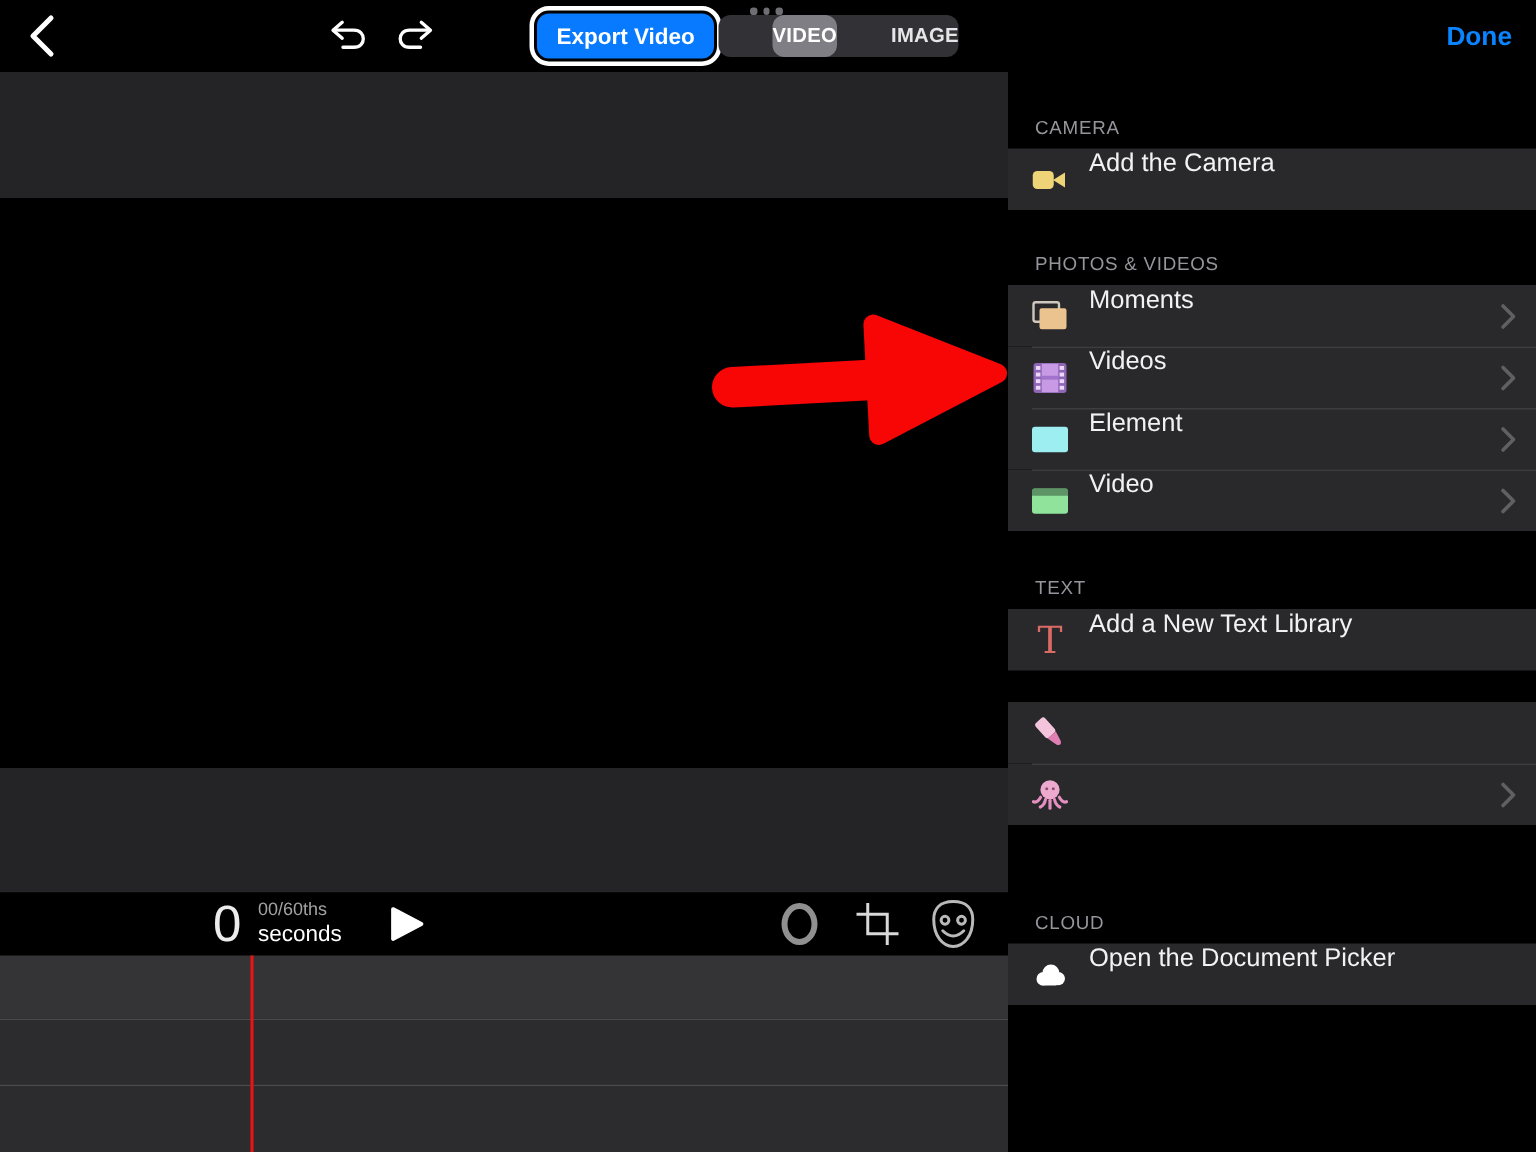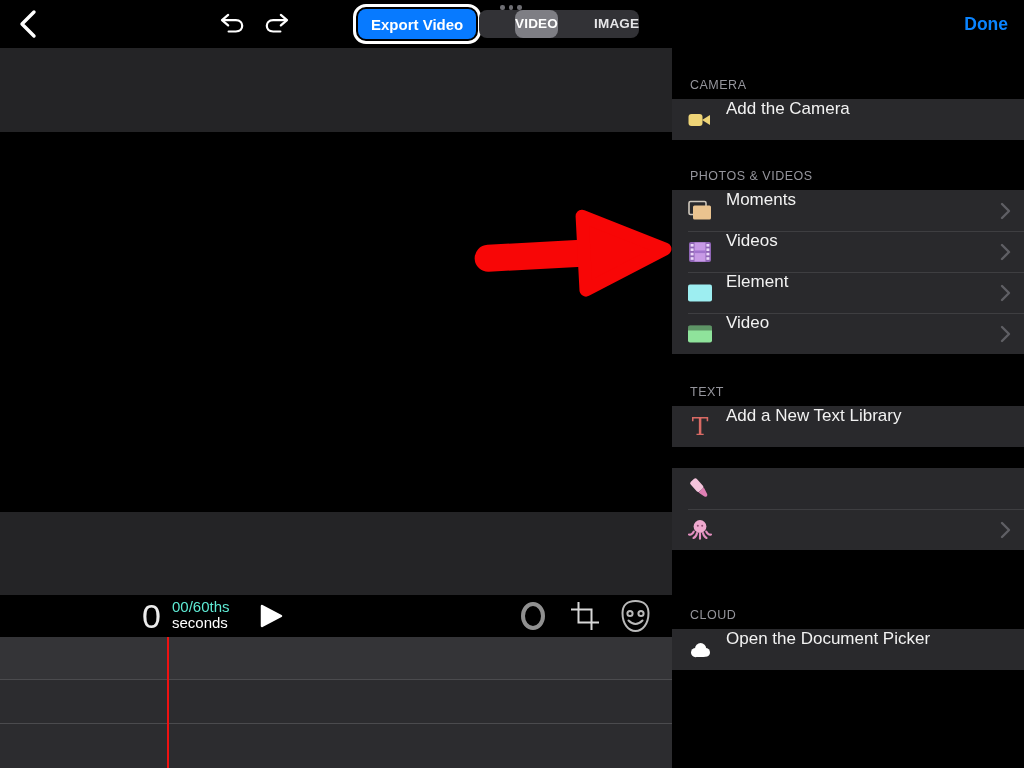--- a/index.html
+++ b/index.html
@@ -27,21 +27,21 @@
   .seg-dots { position:absolute; top:-5px; left:21px; display:flex; gap:4px; }
   .seg-dots i { width:4.5px; height:4.5px; border-radius:50%; background:#6e6e73; }
 
   .strip-top { position:absolute; left:0; top:48px; width:672px; height:84px; background:#242426; }
   .canvas    { position:absolute; left:0; top:132px; width:672px; height:380px; background:#000; }
   .strip-bot { position:absolute; left:0; top:512px; width:672px; height:83px; background:#242426; }
   .annotation-arrow { position:absolute; left:468px; top:192px; z-index:6; }
 
   .controlbar { position:absolute; left:0; top:595px; width:672px; height:42px; background:#000; }
   .frame-counter { position:absolute; left:142px; top:0px; font-size:34px; font-weight:300; color:#ececec; line-height:42px; }
-  .unit1 { position:absolute; left:172px; top:4px;  font-size:15px; color:#5eead4; line-height:15px; }
+  .unit1 { position:absolute; left:172px; top:4px;  font-size:12px; color:#a3a3a3; line-height:15px; }
   .unit2 { position:absolute; left:172px; top:20px; font-size:15px; color:#fff; line-height:15px; }
   .play-btn  { position:absolute; left:258px; top:8px;  background:none; border:none; }
   .circle-btn{ position:absolute; left:521px; top:7px; width:24px; height:28px; border:4px solid #909090; border-radius:50%; background:none; }
   .crop-btn  { position:absolute; left:570px; top:6px; background:none; border:none; }
   .mask-btn  { position:absolute; left:620px; top:4px; background:none; border:none; }
 
   .tl-row1 { position:absolute; left:0; top:637px; width:672px; height:42px; background:#343437; }
   .tl-sep1 { position:absolute; left:0; top:679px; width:672px; height:1px;  background:#4b4b4e; }
   .tl-row2 { position:absolute; left:0; top:680px; width:672px; height:43px; background:#2c2c2f; }
   .tl-sep2 { position:absolute; left:0; top:723px; width:672px; height:1px;  background:#4b4b4e; }

